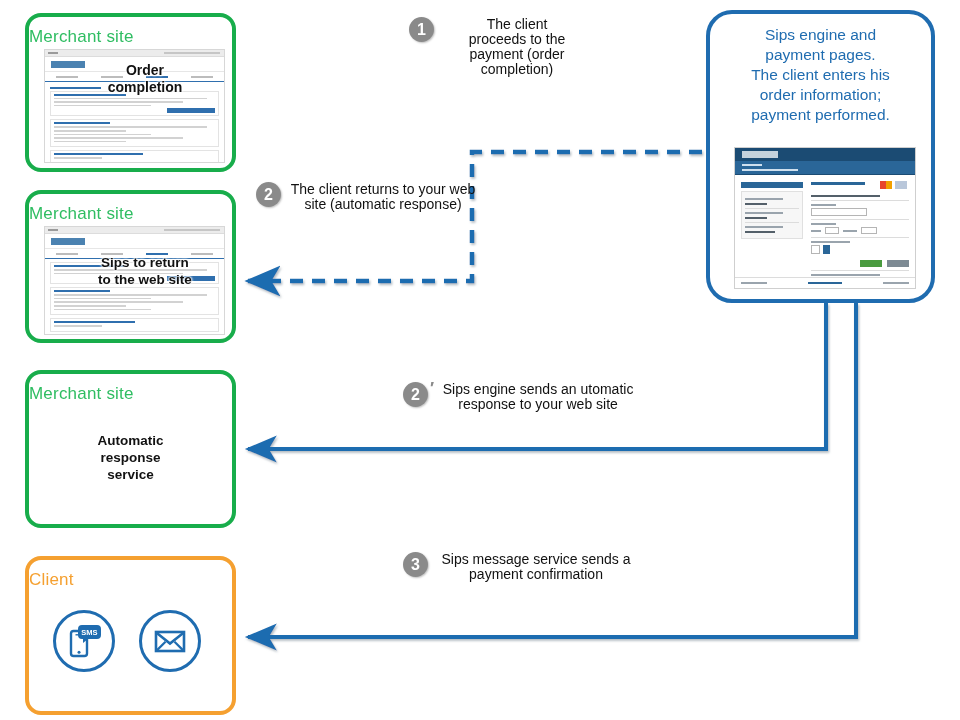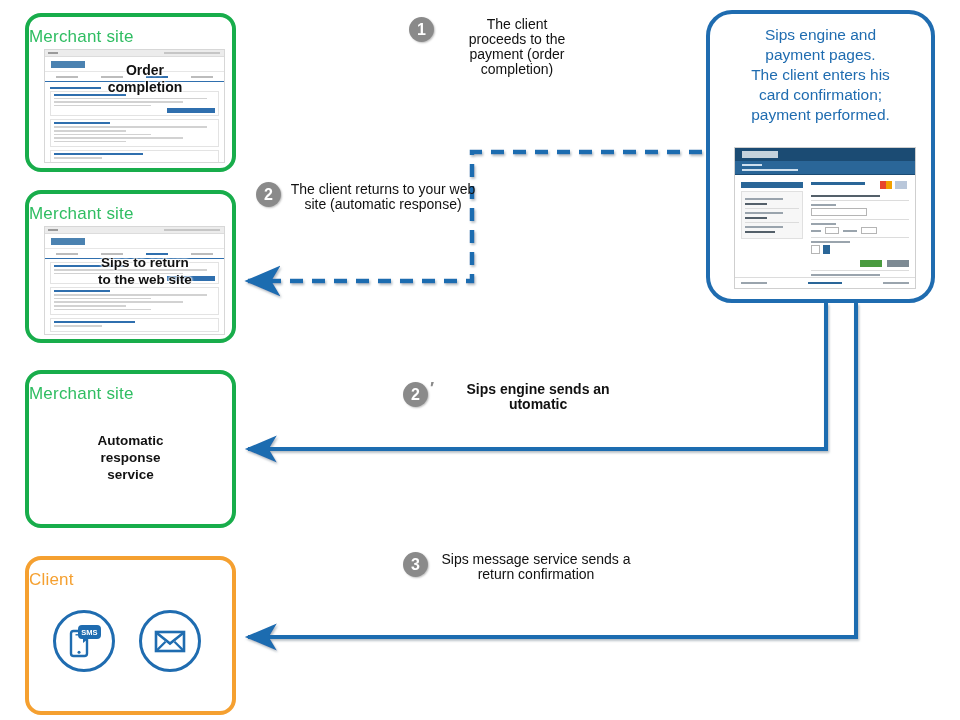--- a/index.html
+++ b/index.html
@@ -413,21 +413,21 @@
         </svg>
       </div>
     </div>
   </div>
 
   <div class="node blue" style="left:706px; top:10px; width:229px; height:293px;">
     <div class="sips-title">
       <div>Sips engine and</div>
       <div>payment pages.</div>
       <div>The client enters his</div>
-      <div>card confirmation;</div>
+      <div>order information;</div>
       <div>payment performed.</div>
     </div>
 
     <div class="sips-shot" style="left:24px; top:133px; width:180px; height:140px;">
       <div class="hdr"></div>
       <div class="subhdr"></div>
       <div class="cardlogos">
         <span class="mc"></span>
         <span class="vs"></span>
       </div>
@@ -501,26 +501,27 @@
     <div class="badge">2</div>
     <div class="step-text" style="width:196px; margin-left:4px;">
       <div>The client returns to your web</div>
       <div>site (automatic response)</div>
     </div>
   </div>
 
   <div class="step" style="left:403px; top:382px; width:250px;">
     <div class="badge">2</div>
     <div class="badge-prime">′</div>
-    <div class="step-text" style="width:200px; margin-left:4px;font-weight:bold;">
+    <div class="step-text" style="width:200px; margin-left:4px;">
       <div>Sips engine sends an utomatic</div>
+      <div>response to your web site</div>
     </div>
   </div>
 
   <div class="step" style="left:403px; top:552px; width:250px;">
     <div class="badge">3</div>
     <div class="step-text" style="width:200px; margin-left:8px;">
       <div>Sips message service sends a</div>
-      <div>return confirmation</div>
+      <div>payment confirmation</div>
     </div>
   </div>
 
 </div>
 
 </body></html>

